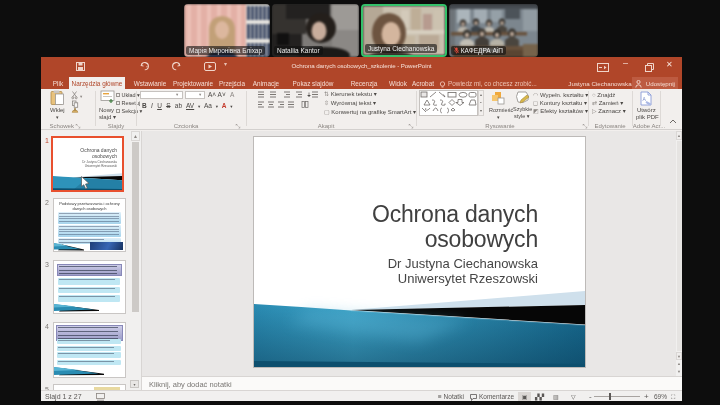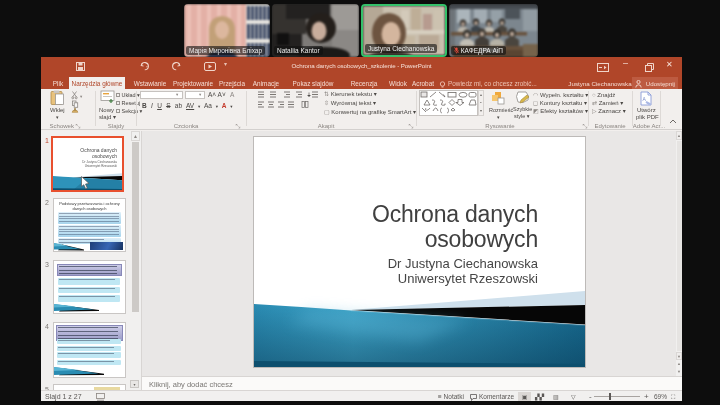--- a/index.html
+++ b/index.html
@@ -494,21 +494,21 @@
       </div>
     </div>
     <div id="vsb">
       <div class="abs" style="left:0;top:0;width:6px;height:9px;background:#efedec;border:1px solid #dad7d5;font-size:4px;color:#8a8581;text-align:center;line-height:8px;">▲</div>
       <div class="abs" style="left:0.5px;top:10px;width:5px;height:210px;background:#e6e4e2;"></div>
       <div class="abs" style="left:0;top:221px;width:6px;height:8px;background:#efedec;border:1px solid #dad7d5;font-size:4px;color:#8a8581;text-align:center;line-height:7px;">▼</div>
       <div class="abs" style="left:0;top:229px;width:6px;height:8px;font-size:4px;color:#8a8581;text-align:center;line-height:7px;">▲</div>
       <div class="abs" style="left:0;top:237px;width:6px;height:8px;font-size:4px;color:#8a8581;text-align:center;line-height:7px;">▼</div>
     </div>
     <div id="notesbar">
-        <div style="position:absolute;left:7px;top:3px;font-size:7.5px;color:#7a7774;">Kliknij, aby dodać chcesz</div>
+        <div style="position:absolute;left:7px;top:3px;font-size:7.5px;color:#7a7774;">Kliknij, aby dodać notatki</div>
       </div>
     <div id="statusbar">
       <div class="sbit" style="left:4px;">Slajd 1 z 27</div>
       <svg class="abs" style="left:55px;top:2px;" width="9" height="8" viewBox="0 0 9 8">
           <rect x="0.5" y="0.5" width="8" height="5" fill="none" stroke="#8a8581" stroke-width="0.8"></rect>
           <line x1="1" y1="7.2" x2="8" y2="7.2" stroke="#8a8581" stroke-width="0.8"></line>
         </svg>
       <div class="sbit" style="left:397px;font-size:6.5px;">≡ Notatki</div>
       <svg class="abs" style="left:429px;top:3px;" width="7" height="7" viewBox="0 0 7 7">
           <path d="M0.5,0.5 h6 v4 h-3.5 l-1.5,2 v-2 h-1 z" fill="none" stroke="#5a5755" stroke-width="0.8"></path>

